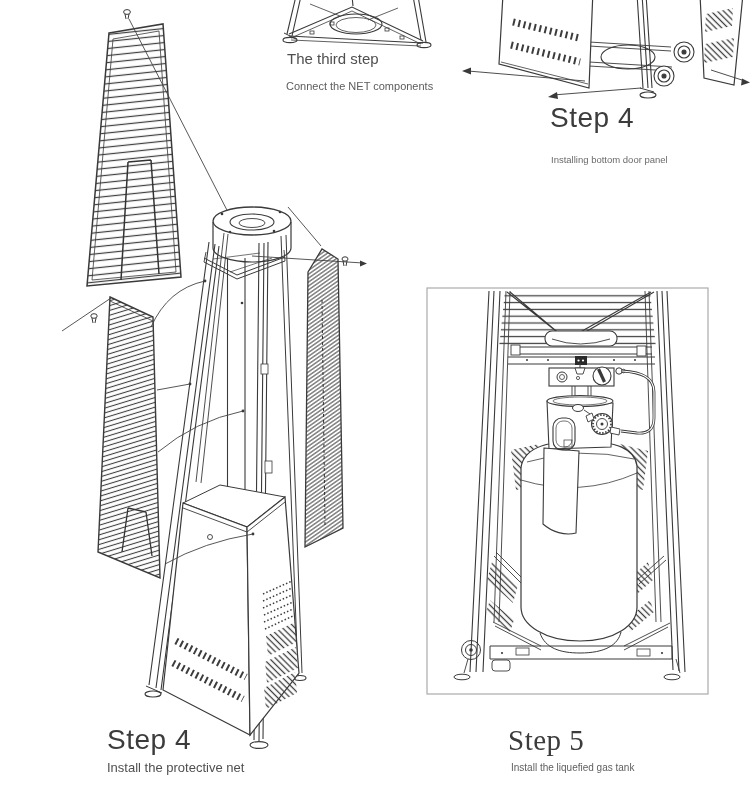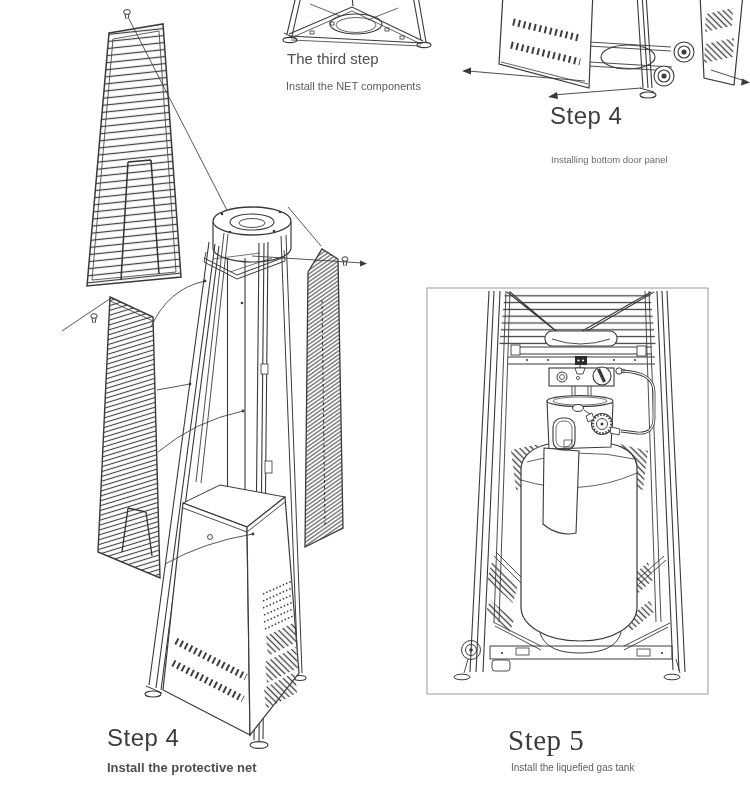--- a/index.html
+++ b/index.html
@@ -1,23 +1,23 @@
 <!DOCTYPE html>
 <html><head>
 <meta charset="utf-8">
 <style>
   html,body{margin:0;padding:0;background:#ffffff;}
   .canvas{position:relative;width:750px;height:800px;background:#ffffff;overflow:hidden;
           font-family:"Liberation Sans", sans-serif;}
   .art{position:absolute;left:0;top:0;}
   .cap{position:absolute;white-space:nowrap;}
-  .cap-title-lg{font-size:24px;color:#3c3c3c;letter-spacing:0.5px;}
+  .cap-title-lg{font-size:28px;color:#3c3c3c;letter-spacing:0.5px;}
   .cap-title-md{font-size:15px;color:#4f4f4f;}
   .cap-sub-md{font-size:11px;color:#5c5c5c;}
-  .cap-sub-lg{font-size:13px;color:#4f4f4f;font-weight:bold;}
+  .cap-sub-lg{font-size:13px;color:#4f4f4f;}
   .cap-sub-sm{font-size:9.5px;color:#6a6a6a;}
   svg *{vector-effect:none;}
 </style>
 </head>
 <body>
 
 <div class="canvas">
 
 <svg class="art" width="750" height="800" viewBox="0 0 750 800">
   <defs>
@@ -288,21 +288,21 @@
       <polygon points="586,416 592,413 594,419 588,422" fill="#ffffff" stroke-width="0.9"></polygon>
       <polygon points="611,427 620,429 619,435 610,433" fill="#ffffff" stroke-width="0.9"></polygon>
     </g>
 
     <path d="M489,291 L470,672 M494,291 L476,672 M500,291 L483,672" stroke-width="1.1"></path>
     <path d="M657,291 L673,670 M662,291 L679,671 M667,291 L685,672" stroke-width="1.1"></path>
   </g>
 </svg>
 
 <div class="cap cap-title-md" style="left:287px;top:50px;text-align:right;">The third step</div>
-<div class="cap cap-sub-md" style="left:286px;top:80px;">Install the NET components</div>
+<div class="cap cap-sub-md" style="left:286px;top:80px;">Connect the NET components</div>
 
 <div class="cap cap-title-lg" style="left:550px;top:102px;">Step 4</div>
 <div class="cap cap-sub-sm" style="left:551px;top:154px;">Installing bottom door panel</div>
 
 <div class="cap cap-title-lg" style="left:107px;top:724px;">Step 4</div>
 <div class="cap cap-sub-lg" style="left:107px;top:760px;">Install the protective net</div>
 
 <div class="cap cap-title-lg" style="left:508px;top:724px;font-size:29px;font-family:Liberation Serif, serif;">Step 5</div>
 <div class="cap cap-sub-sm" style="left:511px;top:762px;font-size:10px;color:#5f5f5f;">Install the liquefied gas tank</div>
 

